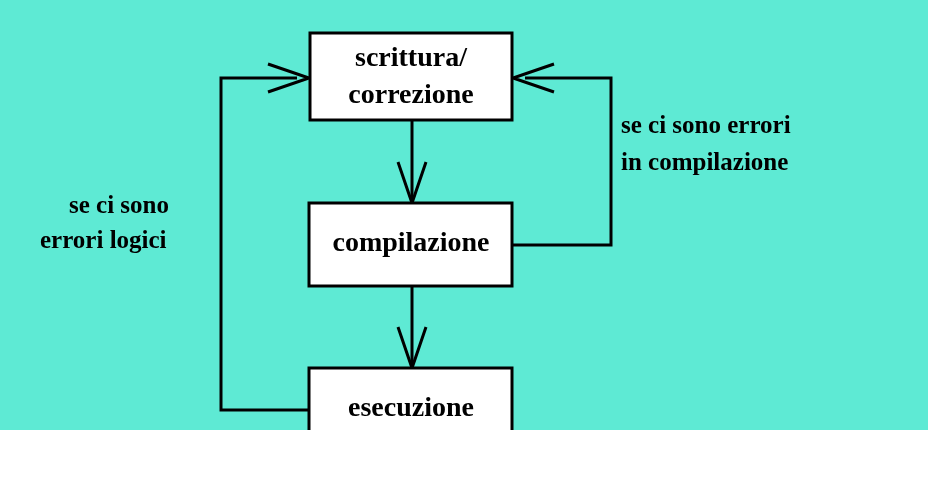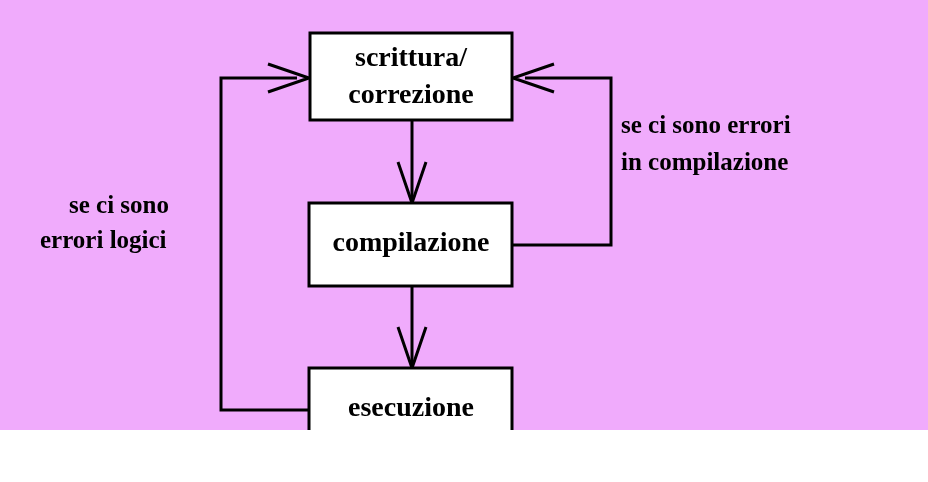--- a/index.html
+++ b/index.html
@@ -4,21 +4,21 @@
 <style>
   html, body {
     margin: 0;
     padding: 0;
     background: #ffffff;
   }
   #canvas {
     position: relative;
     width: 928px;
     height: 430px;
-    background: #f0abfc;
+    background: #5eead4;
     overflow: hidden;
     font-family: "Liberation Serif", "DejaVu Serif", serif;
   }
   svg#diagram {
     position: absolute;
     left: 0;
     top: 0;
     width: 928px;
     height: 482px;
   }

